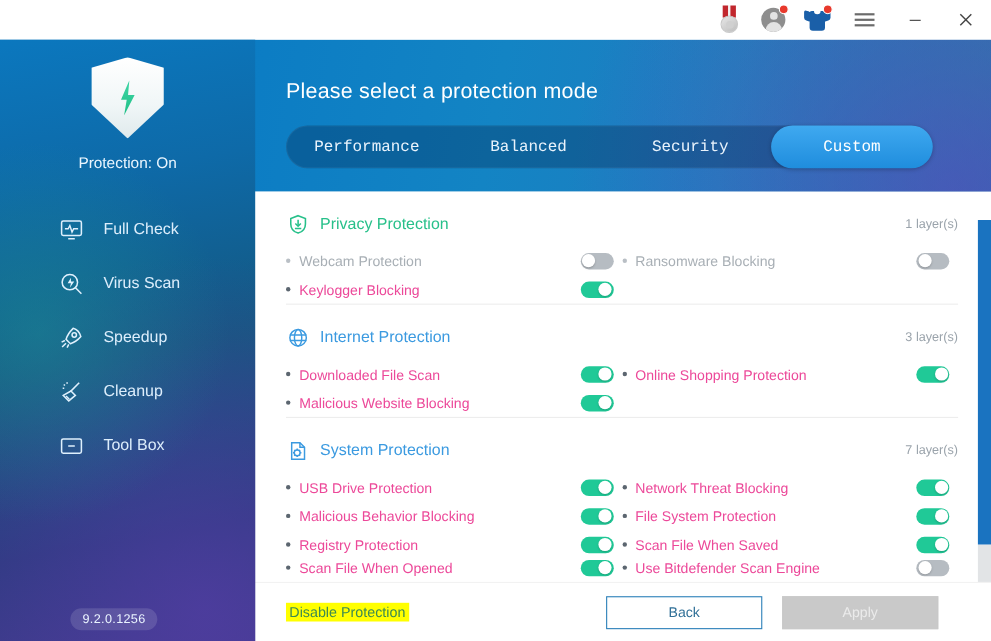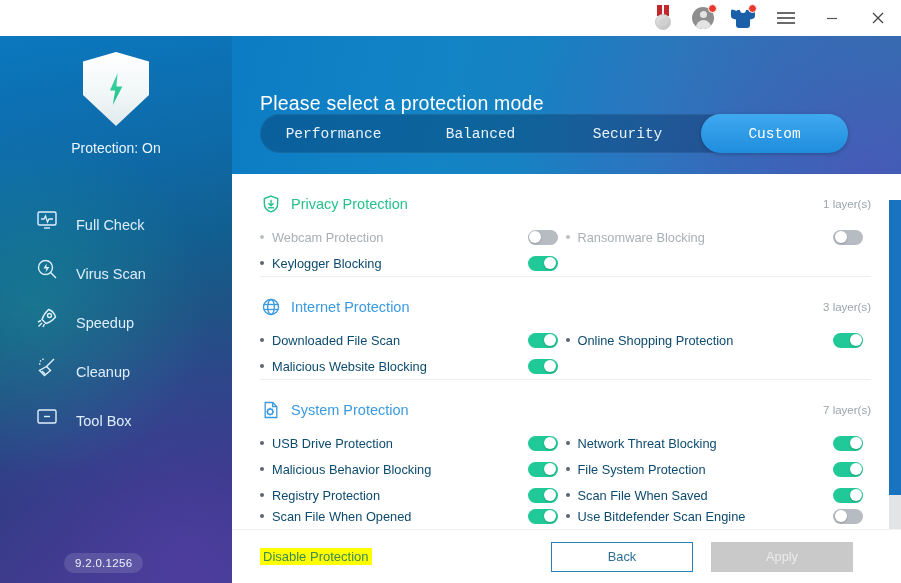--- a/index.html
+++ b/index.html
@@ -158,22 +158,22 @@
   .bolt {
     font-size: 0; width: 20px; height: 32px;
     background: linear-gradient(180deg,#3fd6a6,#1fbf86);
     clip-path: polygon(58% 0%, 20% 55%, 46% 55%, 34% 100%, 82% 42%, 52% 42%);
   }
   .protection-state {
     color: #eaf6ff; font-size: 14px; margin-top: 14px; text-align:center;
   }
   .navlist { margin-top: 28px; }
   .navitem {
-    display: flex; align-items: flex-end; gap: 16px;
-    height: 49px; padding-left: 34px;
+    display: flex; align-items: center; gap: 16px;
+    height: 49px; padding-left: 52px;
     color: #ddeefc; font-size: 14.5px;
     cursor: pointer;
   }
   .navicon {
     width: 26px; height: 26px; flex: none;
     display:flex; align-items:center; justify-content:center;
   }
   .navicon svg { display:block; }
   .version {
     position: absolute; left: 64px; bottom: 10px;
@@ -188,21 +188,21 @@
     position: absolute; left: 212px; top: 36px;
     width: 689px; height: 138px;
     background:
       radial-gradient(circle at 95% 100%, rgba(96,70,190,0.55) 0%, rgba(96,70,190,0) 52%),
       radial-gradient(circle at 100% 10%, rgba(30,150,160,0.5) 0%, rgba(30,150,160,0) 45%),
       linear-gradient(100deg, #0b7cc4 0%, #1384c4 35%, #1f7ec0 65%, #2b62b4 100%);
     z-index: 10;
   }
   .header-title {
     color: #ffffff; font-size: 19.5px;
-    padding: 56px 0 0 48px;
+    padding: 36px 0 0 48px;
     letter-spacing: .2px;
   }
   .mode-switch {
     position: absolute; left: 48px; top: 78px;
     width: 588px; height: 39px;
     border-radius: 20px;
     background: rgba(0,28,62,0.30);
     box-shadow: inset 0 0 0 1px rgba(255,255,255,0.06);
     display: flex; align-items: center; font-family: Liberation Mono, monospace;
   }
@@ -253,21 +253,21 @@
   .cell {
     display: flex; align-items: center;
     width: 311px;
   }
   .bullet {
     width: 4px; height: 4px; border-radius:50%;
     background: #5c6670; margin-right: 8px; flex:none;
   }
   .bullet.dim { background: #b9bfc5; }
   .lbl {
-    font-size: 12.8px; color: #0c4a6e;
+    font-size: 12.8px; color: #ec4899;
     flex: 1;
   }
   .lbl.dim { color: #a8afb5; }
   .toggle {
     width: 30px; height: 15px; border-radius: 8px;
     position: relative; flex: none; cursor: pointer;
     margin-right: 8px;
   }
   .toggle.on { background: #20c997; }
   .toggle.off { background: #b6bcc2; }

